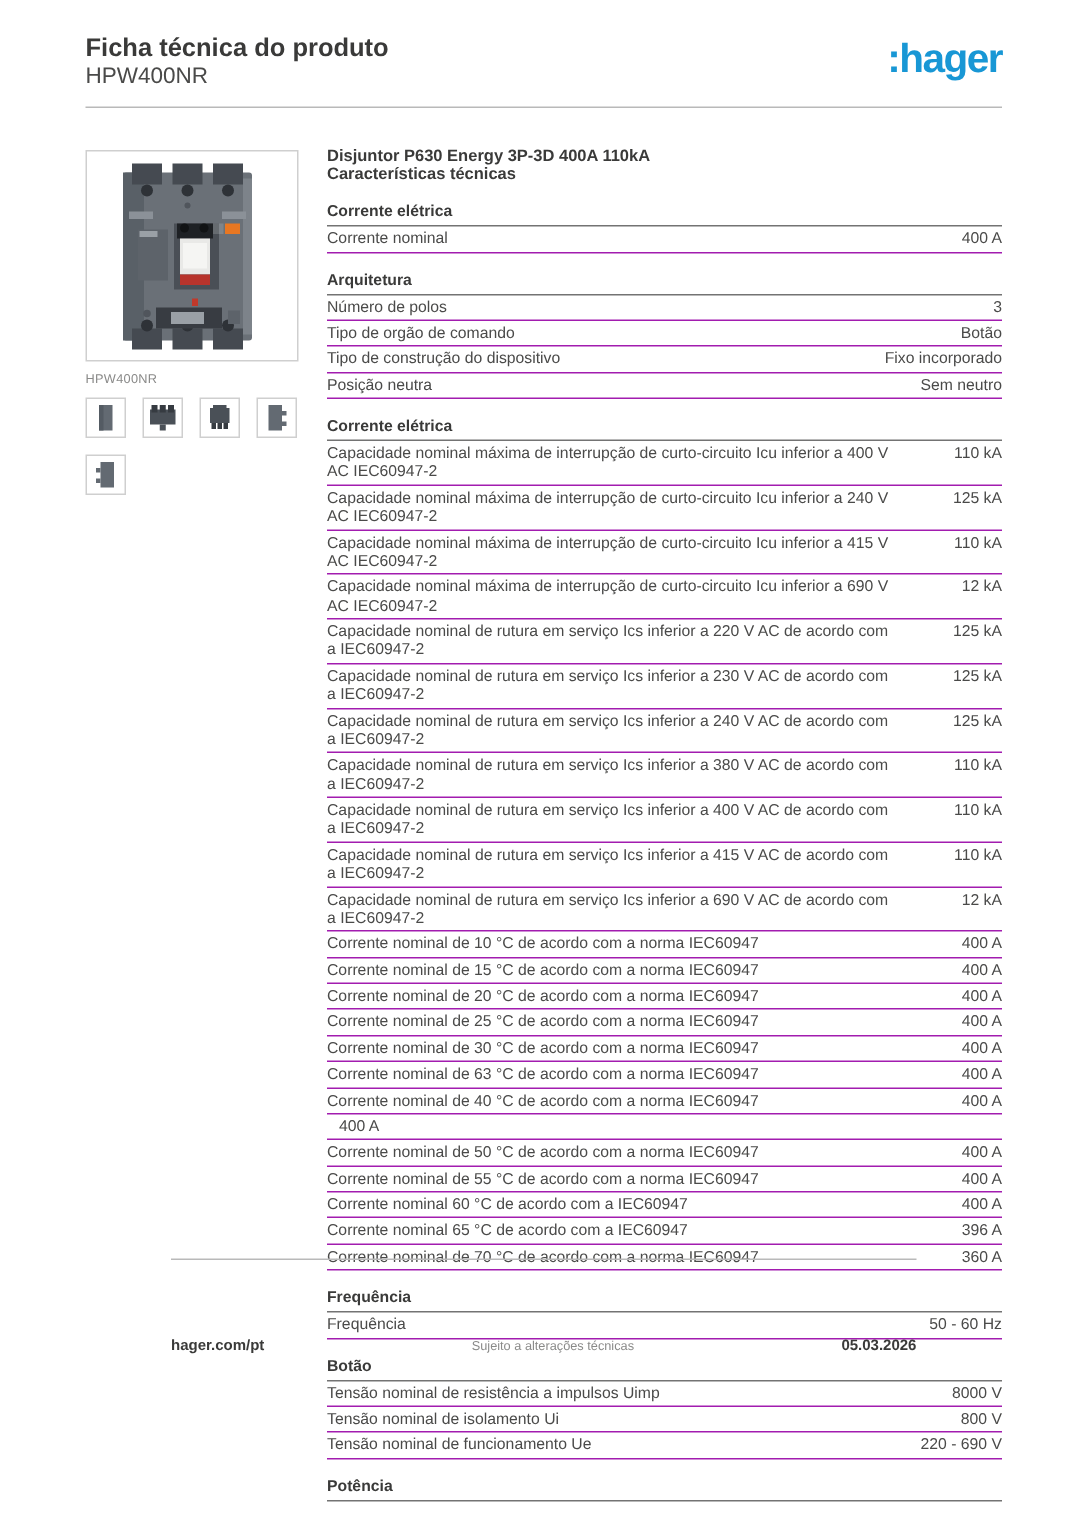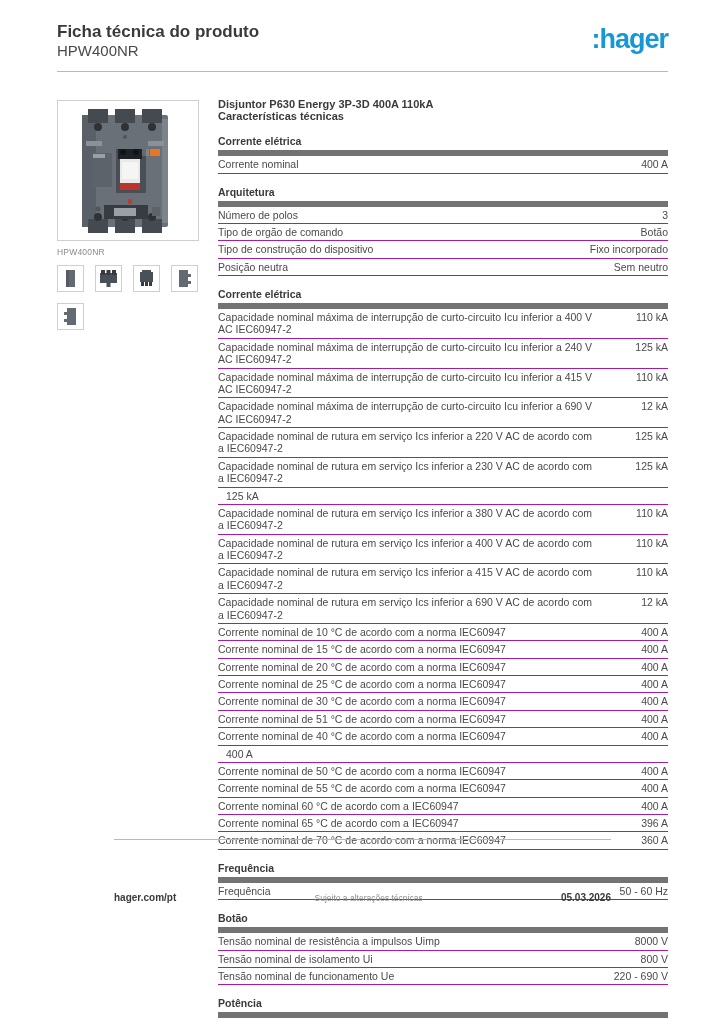--- a/index.html
+++ b/index.html
@@ -32,21 +32,21 @@
            display: flex; align-items: center; justify-content: center; }
 
   .right-col { margin-left: 161px; width: 450px; }
   .product-name { font-size: 11px; font-weight: bold; color: #3a3a39; }
   .char-title { font-size: 11px; font-weight: bold; }
 
   
   .sections { margin-top: 13px; }
   .section { margin-bottom: 12px; }
   .section-title { font-size: 10.5px; font-weight: bold; padding-bottom: 3px;
-                   border-bottom: 6px solid #737373; }
+                   border-bottom: 1px solid #737373; }
   .spec-row { display: flex; justify-content: space-between; align-items: flex-start;
               border-bottom: 1px solid #a21caf; padding: 2px 0 2px 0;
               font-size: 10.5px; line-height: 1.18; min-height: 14px; }
   .spec-label { max-width: 378px; color: #4a4a49; }
   .spec-value { white-space: nowrap; color: #4a4a49; text-align: right; padding-left: 8px; }
 
   
   .footer { position: absolute; left: 57px; right: 57px; bottom: 18px; }
   .footer-rule { border: none; border-top: 1px solid #b9b9b9; margin-bottom: 12px; }
   .footer-row { display: flex; justify-content: space-between; align-items: baseline; }
@@ -225,20 +225,21 @@
     <span class="spec-label">Capacidade nominal de rutura em serviço Ics inferior a 220 V AC de acordo com a IEC60947-2</span>
     <span class="spec-value">125 kA</span>
   </div>
 
   <div class="spec-row">
     <span class="spec-label">Capacidade nominal de rutura em serviço Ics inferior a 230 V AC de acordo com a IEC60947-2</span>
     <span class="spec-value">125 kA</span>
   </div>
 
   <div class="spec-row">
+    <span class="spec-label">Capacidade nominal de rutura em serviço Ics inferior a 240 V AC de acordo com a IEC60947-2</span>
     <span class="spec-value">125 kA</span>
   </div>
 
   <div class="spec-row">
     <span class="spec-label">Capacidade nominal de rutura em serviço Ics inferior a 380 V AC de acordo com a IEC60947-2</span>
     <span class="spec-value">110 kA</span>
   </div>
 
   <div class="spec-row">
     <span class="spec-label">Capacidade nominal de rutura em serviço Ics inferior a 400 V AC de acordo com a IEC60947-2</span>
@@ -274,21 +275,21 @@
     <span class="spec-label">Corrente nominal de 25 °C de acordo com a norma IEC60947</span>
     <span class="spec-value">400 A</span>
   </div>
 
   <div class="spec-row">
     <span class="spec-label">Corrente nominal de 30 °C de acordo com a norma IEC60947</span>
     <span class="spec-value">400 A</span>
   </div>
 
   <div class="spec-row">
-    <span class="spec-label">Corrente nominal de 51 °C de acordo com a norma IEC60947</span>
+    <span class="spec-label">Corrente nominal de 63 °C de acordo com a norma IEC60947</span>
     <span class="spec-value">400 A</span>
   </div>
 
   <div class="spec-row">
     <span class="spec-label">Corrente nominal de 40 °C de acordo com a norma IEC60947</span>
     <span class="spec-value">400 A</span>
   </div>
 
   <div class="spec-row">
     <span class="spec-value">400 A</span>

